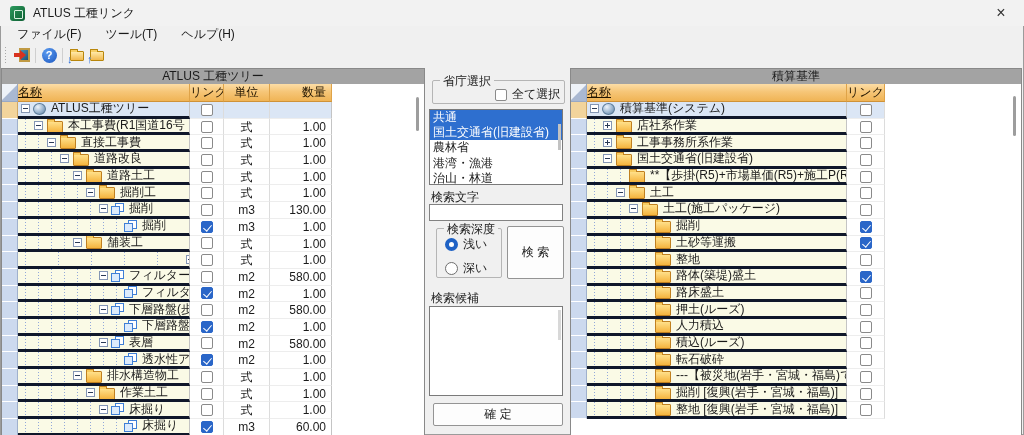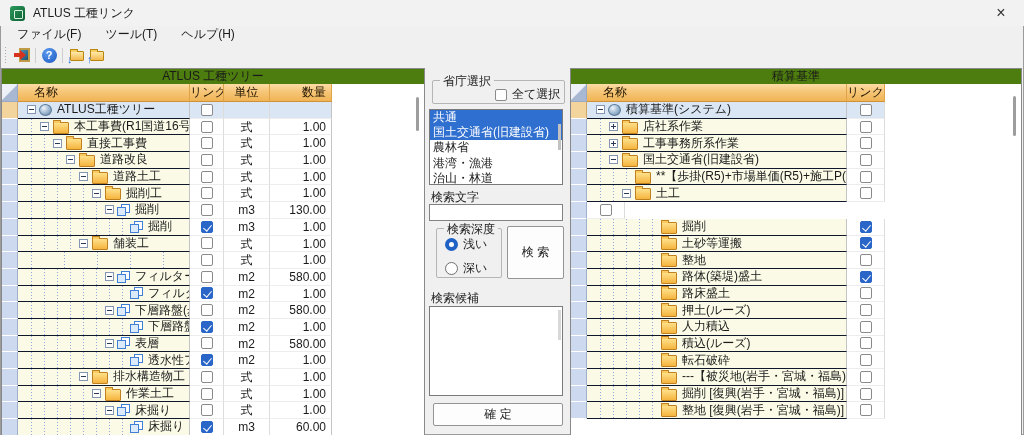--- a/index.html
+++ b/index.html
@@ -32,32 +32,32 @@
   .ico-help{width:15px;height:15px;border-radius:50%;background:radial-gradient(circle at 35% 30%,#5a9bf0,#1c57c0);color:#fff;font-weight:bold;font-size:11px;text-align:center;line-height:15px;}
   .ico-help::after{content:"?";}
   .ico-fold{position:relative;width:16px;height:13px;}
   .ico-fold .f{position:absolute;right:0;top:2px;width:14px;height:10px;background:linear-gradient(180deg,#ffe9a8,#f2b94e);border:1px solid #b8860b;border-radius:1px;box-sizing:border-box;}
   .ico-fold .f::before{content:"";position:absolute;top:-3px;left:-1px;width:6px;height:2px;background:#f6ce64;border:1px solid #b8860b;border-bottom:none;border-radius:1px 1px 0 0;}
   .ico-fold .a{position:absolute;left:-1px;bottom:-3px;color:#2a6cd8;font-size:11px;font-weight:bold;text-shadow:0 0 1px #fff;}
   .ico-fold.down .a::after{content:"\2193";}
   .ico-fold.up .a::after{content:"\2191";}
   
   .panel{position:absolute;background:#fff;border:1px solid #898989;box-sizing:border-box;overflow:hidden;}
-  .ptitle{height:15px;line-height:15px;text-align:center;font-size:12px;background:#4d7c0f;}
+  .ptitle{height:15px;line-height:15px;text-align:center;font-size:12px;background:#a3a3a3;}
   .hdr{display:flex;height:18px;}
   .hcorner{width:16px;flex:none;background:linear-gradient(135deg,#eef2f8 49%,#a9b8d2 51%);border-right:1px solid #98a8c4;border-bottom:1px solid #98a8c4;box-sizing:border-box;}
   .hcell{background:linear-gradient(180deg,#fcdda6 0%,#f6c678 45%,#f0b455 100%);border-right:1px solid #dfa348;border-bottom:1px solid #cf9238;line-height:17px;font-size:12px;color:#201400;box-sizing:border-box;flex:none;overflow:hidden;white-space:nowrap;}
-  .h-name{padding-left:16px;}
+  .h-name{padding-left:0;text-decoration:underline;}
   .h-c{text-align:center;}
   .h-r{text-align:right;padding-right:5px;}
   
   .trow{display:flex;height:16.7px;align-items:stretch;}
   .rh{width:16px;flex:none;background:#ccd9ee;border-right:1px solid #9fb0cc;border-bottom:1px solid #fff;box-sizing:border-box;}
   .rh.first{background:#f2d49c;border-right-color:#cfa765;}
-  .c-name{display:flex;align-items:stretch;overflow:hidden;white-space:nowrap;background:#fafae6;border-right:1px solid #c4c4c4;border-bottom:1px solid #0f172a;box-sizing:border-box;flex:none;padding-left:8px;}
+  .c-name{display:flex;align-items:stretch;overflow:hidden;white-space:nowrap;background:#fafae6;border-right:1px solid #c4c4c4;border-bottom:3px solid #0f172a;box-sizing:border-box;flex:none;padding-left:2px;}
   .c-link{display:flex;align-items:center;justify-content:center;background:#fff;border-right:1px solid #dcdcdc;border-bottom:1px solid #ededed;box-sizing:border-box;flex:none;}
   .c-unit{background:#fff;text-align:center;line-height:16.7px;border-right:1px solid #dcdcdc;border-bottom:1px solid #ededed;box-sizing:border-box;flex:none;font-size:12px;}
   .c-qty{background:#fff;text-align:right;padding-right:5px;line-height:16.7px;border-right:1px solid #c4c4c4;border-bottom:1px solid #ededed;box-sizing:border-box;flex:none;font-size:12px;}
   .sel .c-name,.sel .c-link,.sel .c-unit,.sel .c-qty{background:#dbe6f5;}
   .tlbl{align-self:center;font-size:12px;padding-left:1px;}
   .rail{flex:none;width:13px;background-image:repeating-linear-gradient(to bottom,#92a8da 0 1px,transparent 1px 3px);background-size:1px 100%;background-repeat:no-repeat;background-position:5px 0;}
   .t-exp{flex:none;align-self:center;width:9px;height:9px;border:1px solid #8496b4;background:#fff;box-sizing:border-box;margin:0 3px 0 1px;position:relative;}
   .t-exp::before{content:"";position:absolute;left:1px;right:1px;top:3px;height:1px;background:#2a3a55;}
   .t-exp.plus::after{content:"";position:absolute;top:1px;bottom:1px;left:3px;width:1px;background:#2a3a55;}
   .t-globe{flex:none;align-self:center;width:13px;height:12px;border-radius:50%;background:radial-gradient(circle at 35% 30%,#eef4fb 0%,#9ab4cf 55%,#5c7d9e 100%);border:1px solid #5a7a98;box-sizing:border-box;margin-right:4px;}
@@ -622,20 +622,28 @@
           <span class="t-exp minus"></span>
           <span class="t-folder"></span>
           <span class="tlbl">土工</span>
         </div>
         <div class="c-link" style="width:38px;">
           <span class="cbx"></span>
         </div>
       </div>
       <div class="trow">
         <div class="rh"></div>
+        <div class="c-name" style="width:260px;">
+          <span class="rail"></span>
+          <span class="rail"></span>
+          <span class="rail"></span>
+          <span class="t-exp minus"></span>
+          <span class="t-folder"></span>
+          <span class="tlbl">土工(施工パッケージ)</span>
+        </div>
         <div class="c-link" style="width:38px;">
           <span class="cbx"></span>
         </div>
       </div>
       <div class="trow">
         <div class="rh"></div>
         <div class="c-name" style="width:260px;">
           <span class="rail"></span>
           <span class="rail"></span>
           <span class="rail"></span>

